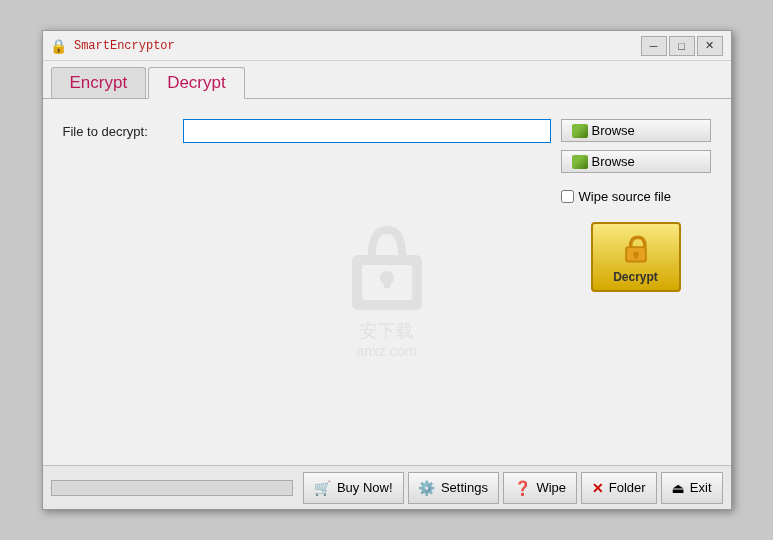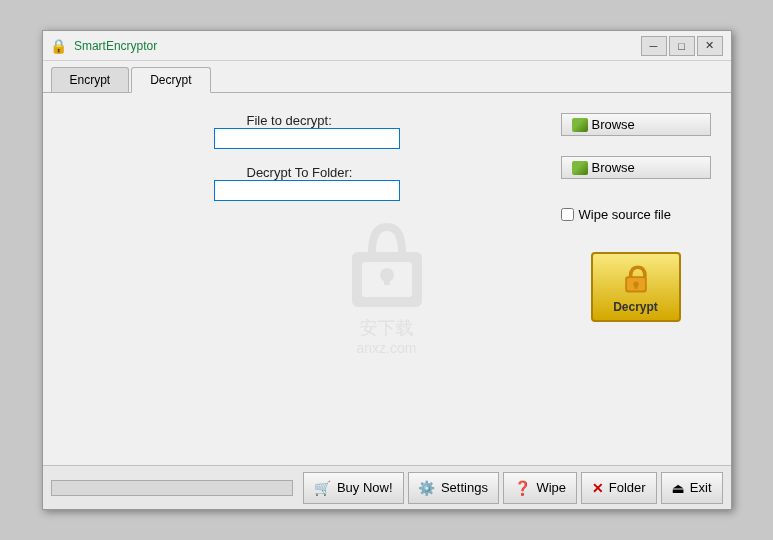--- a/index.html
+++ b/index.html
@@ -32,21 +32,22 @@
       border-bottom: 1px solid #d0d0d0;
       user-select: none;
     }
     .title-bar-left {
       display: flex;
       align-items: center;
       gap: 6px;
     }
     .title-text {
       font-size: 12px;
-      color: #15803d;
+      color: #b91c1c;
+      font-family: Liberation Mono, monospace;
     }
     .title-buttons {
       display: flex;
       gap: 2px;
     }
     .title-btn {
       width: 26px;
       height: 20px;
       background: #e0e0e0;
       border: 1px solid #aaa;
@@ -60,46 +61,45 @@
     .tab-bar {
       display: flex;
       padding: 6px 8px 0 8px;
       background: #f0f0f0;
       border-bottom: 1px solid #b0b0b0;
     }
     .tab {
       padding: 5px 18px;
       border: 1px solid #b0b0b0;
       cursor: pointer;
-      font-size: 12px;
+      font-size: 17px;
       background: #dcdcdc;
       border-bottom: none;
       margin-right: 2px;
       border-radius: 3px 3px 0 0;
-      color: #000000;
+      color: #be185d;
     }
     .tab.active {
       background: #f0f0f0;
       border-bottom: 1px solid #f0f0f0;
       font-weight: normal;
       z-index: 1;
       margin-bottom: -1px;
     }
     .content {
       flex: 1;
       padding: 20px 20px 10px 20px;
       position: relative;
       display: flex;
       flex-direction: column;
     }
     .form-row {
       display: flex;
       align-items: center;
       margin-bottom: 16px;
-      flex-direction: column;
     }
     .form-label {
       width: 120px;
       font-size: 13px;
       color: #222;
     }
     .form-input {
       flex: 1;
       height: 24px;
       border: 1px solid #0078d7;
@@ -305,28 +305,24 @@
         <span class="watermark-sub">anxz.com</span>
       </div>
 
       <div class="fields-and-tip">
 
         <div class="form-row">
           <span class="form-label">File to decrypt:</span>
           <input class="form-input" type="text" style="">
         </div>
 
-        <div class="form-row">
-          <span class="form-label">Decrypt To Folder:</span>
-          <input class="form-input" type="text" style="">
-        </div>
 
       </div>
 
-      <div style="position:absolute; right:0; top:0; width:150px; display:flex; flex-direction:column; gap:20px;">
+      <div style="position:absolute; right:0; top:0; width:150px; display:flex; flex-direction:column; gap:8px;">
 
         <button class="browse-btn-right">
           <span style="display:inline-block;width:16px;height:14px;background:linear-gradient(135deg,#7db93a 40%,#4a7a10 100%);border-radius:2px;"></span>
           <span>Browse</span>
         </button>
 
         <button class="browse-btn-right">
           <span style="display:inline-block;width:16px;height:14px;background:linear-gradient(135deg,#7db93a 40%,#4a7a10 100%);border-radius:2px;"></span>
           <span>Browse</span>
         </button>

